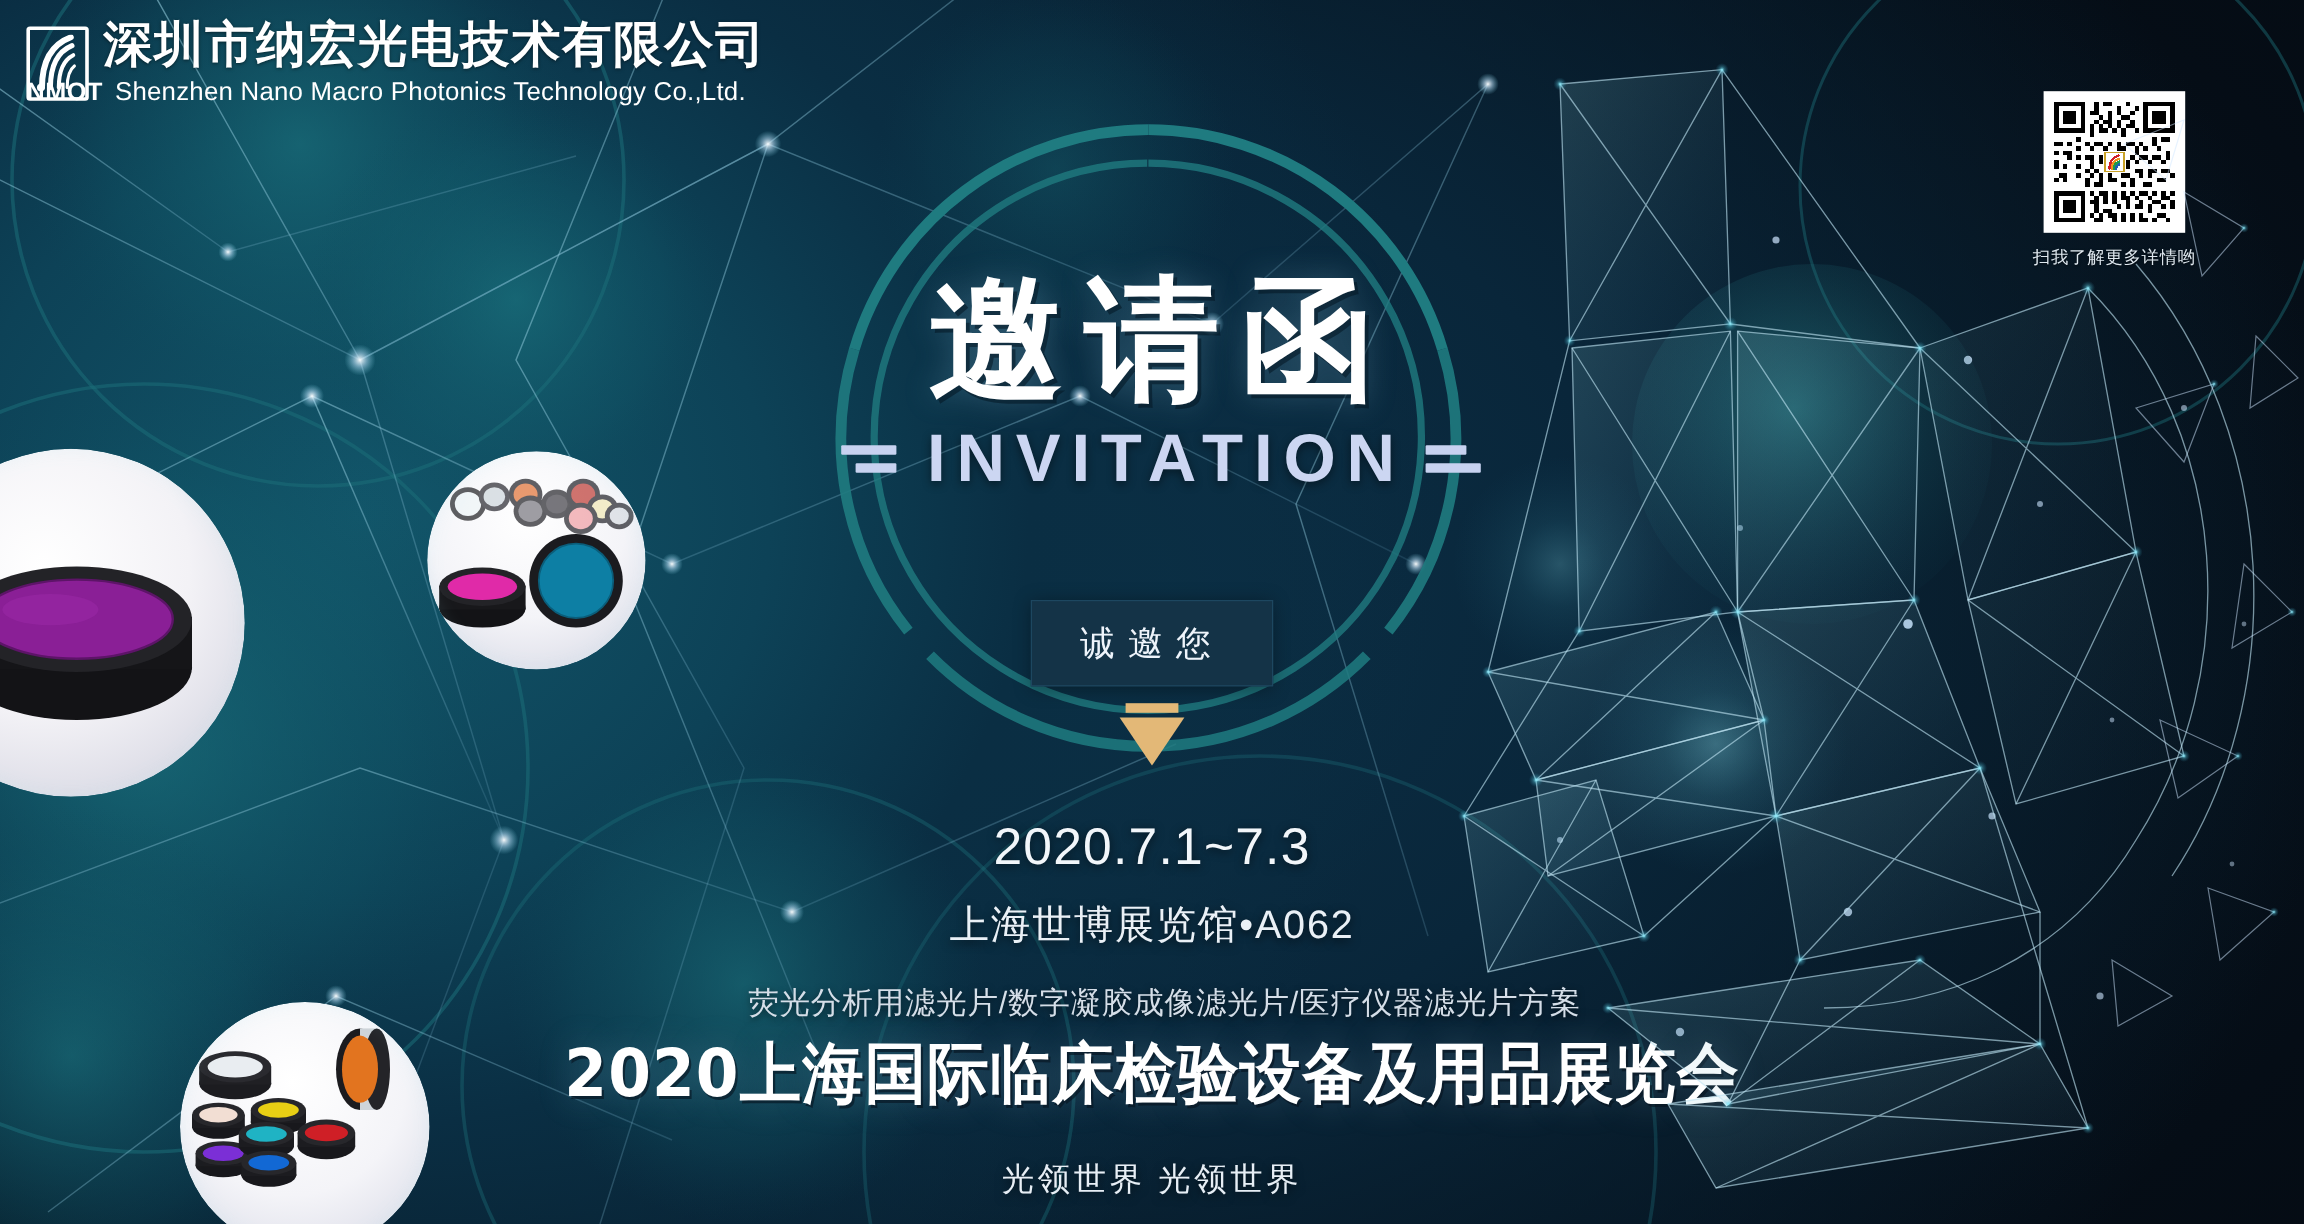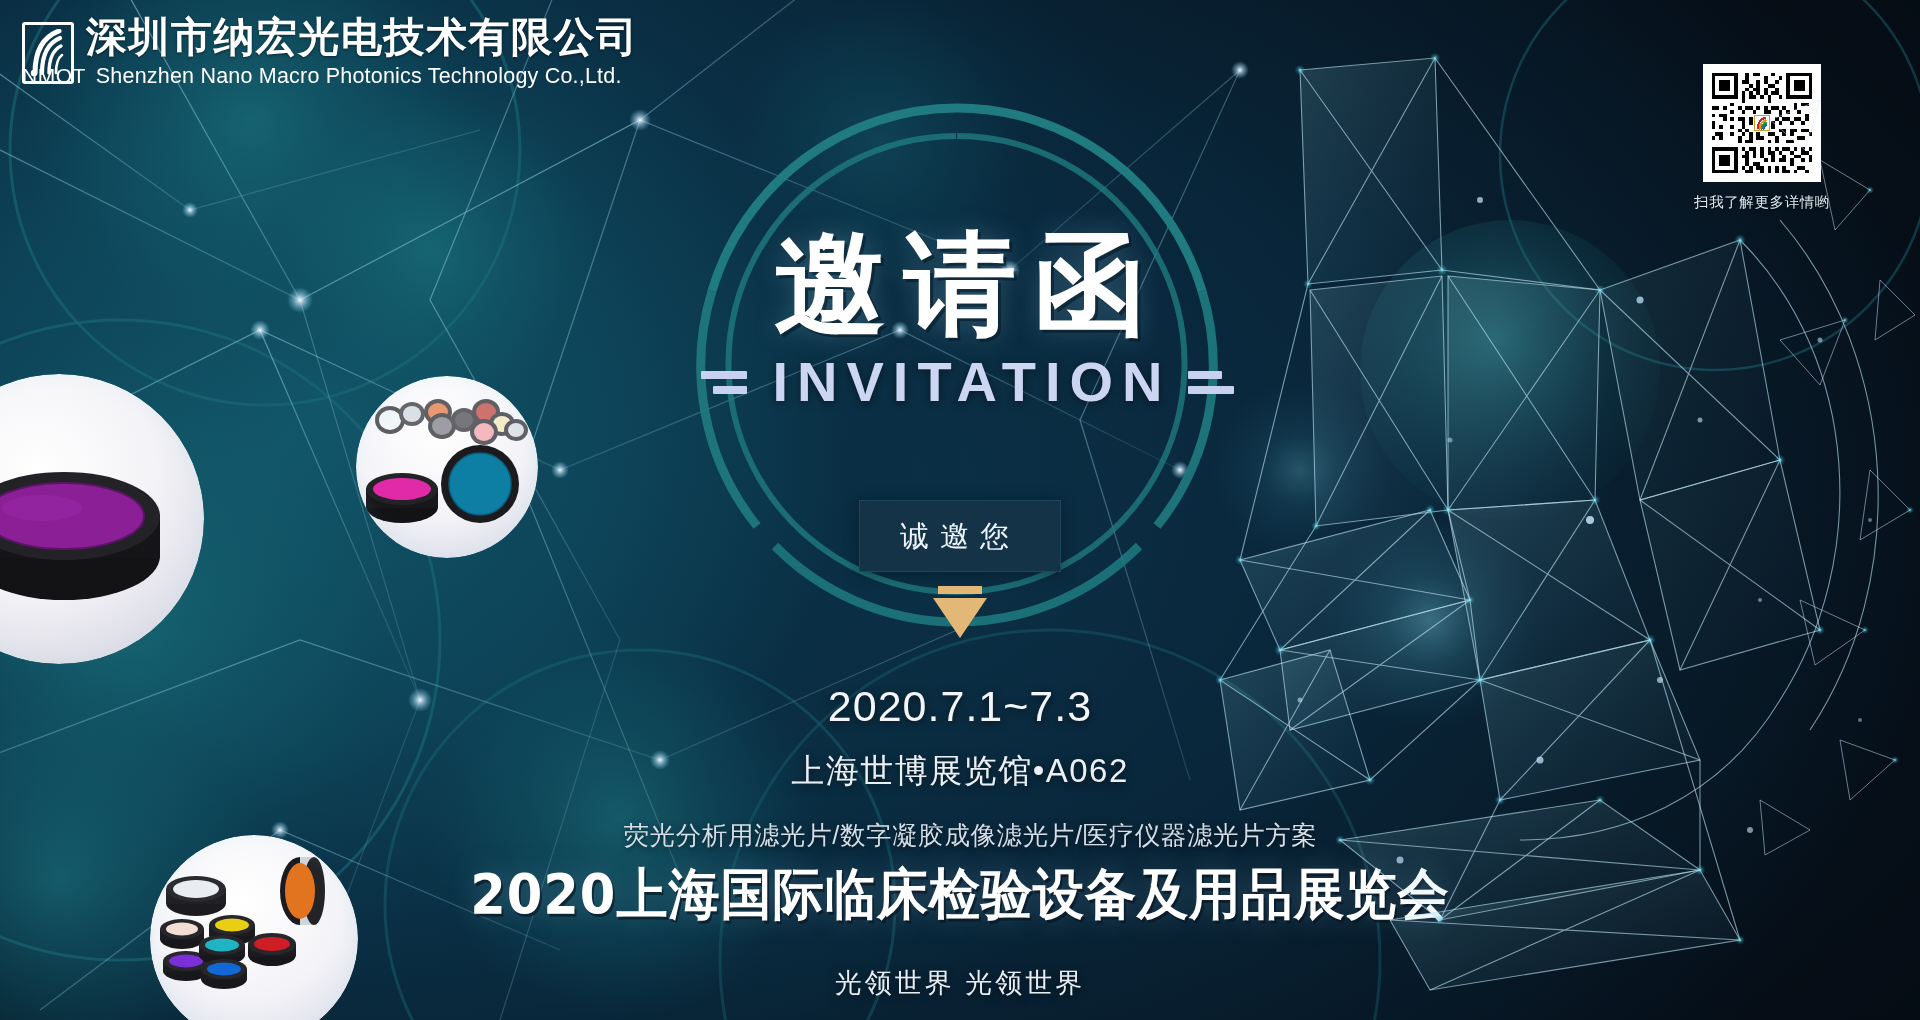--- a/index.html
+++ b/index.html
@@ -25,30 +25,30 @@
   }
   #logo .mark svg { position:absolute; left:4px; top:4px; }
   #logo .txt { display:flex; flex-direction:column; }
   #logo .cn {
     color:#ffffff; font-size:41px; line-height:1.14; font-weight:700;
     letter-spacing:1.5px; white-space:nowrap;
     text-shadow:0 1px 3px rgba(0,0,0,.5);
   }
   #logo .enrow { display:flex; align-items:baseline; margin-top:3px; }
   #logo .abbr {
-    color:#ffffff; font-size:21px; font-weight:400; letter-spacing:.5px;
+    color:#ffffff; font-size:21px; font-weight:700; letter-spacing:.5px;
     margin-left:-64px; margin-right:10px;
   }
   #logo .en {
     color:#ffffff; font-size:21.5px; font-weight:400; letter-spacing:.2px;
     white-space:nowrap;
   }
 
   
-  #qr-block { position:absolute; right:58px; top:64px; width:200px; text-align:center; }
+  #qr-block { position:absolute; right:58px; top:76px; width:200px; text-align:center; }
   #qr-block .qr-frame {
     width:118px; height:118px; background:#ffffff; padding:5px; margin:0 auto;
     display:block;
   }
   #qr-block .qr-cap {
     margin-top:11px; color:#dfe8ef; font-size:14.5px; letter-spacing:.6px;
     text-shadow:0 1px 2px rgba(0,0,0,.6);
   }
 
   

